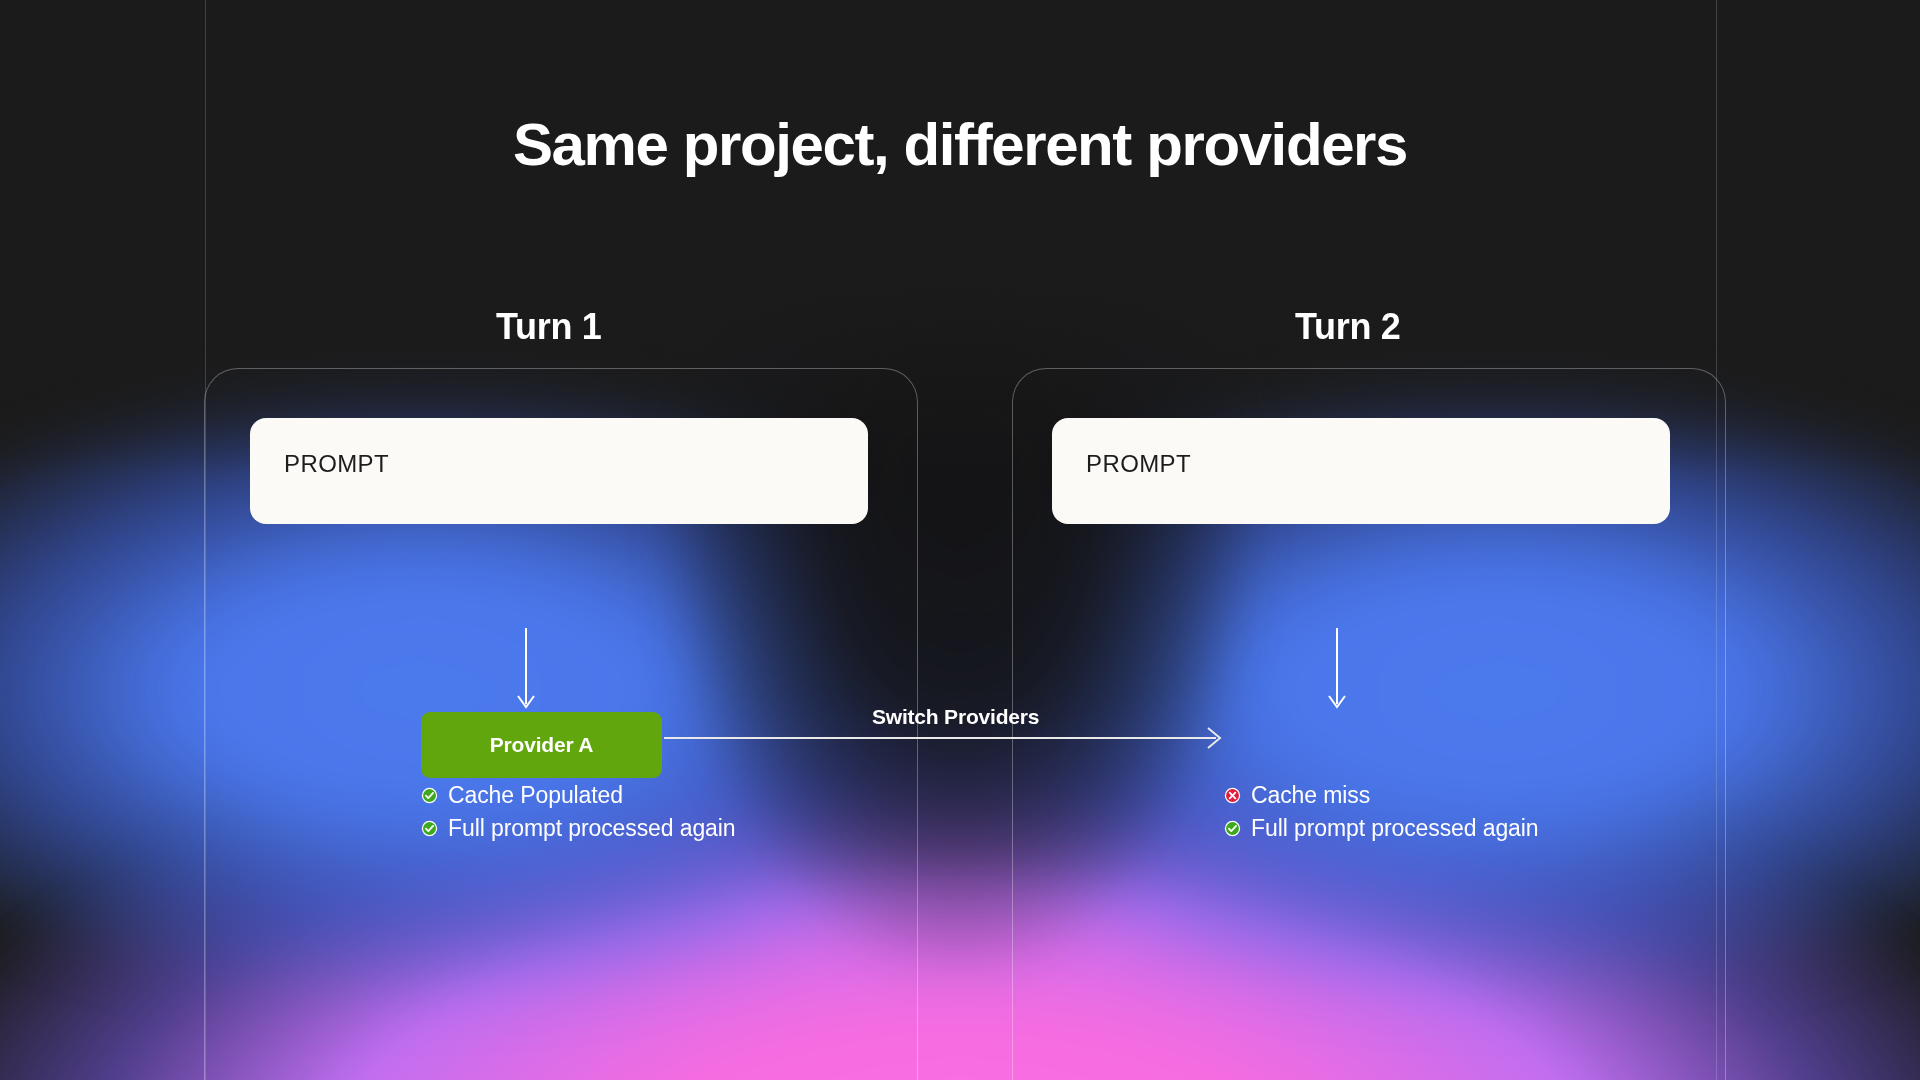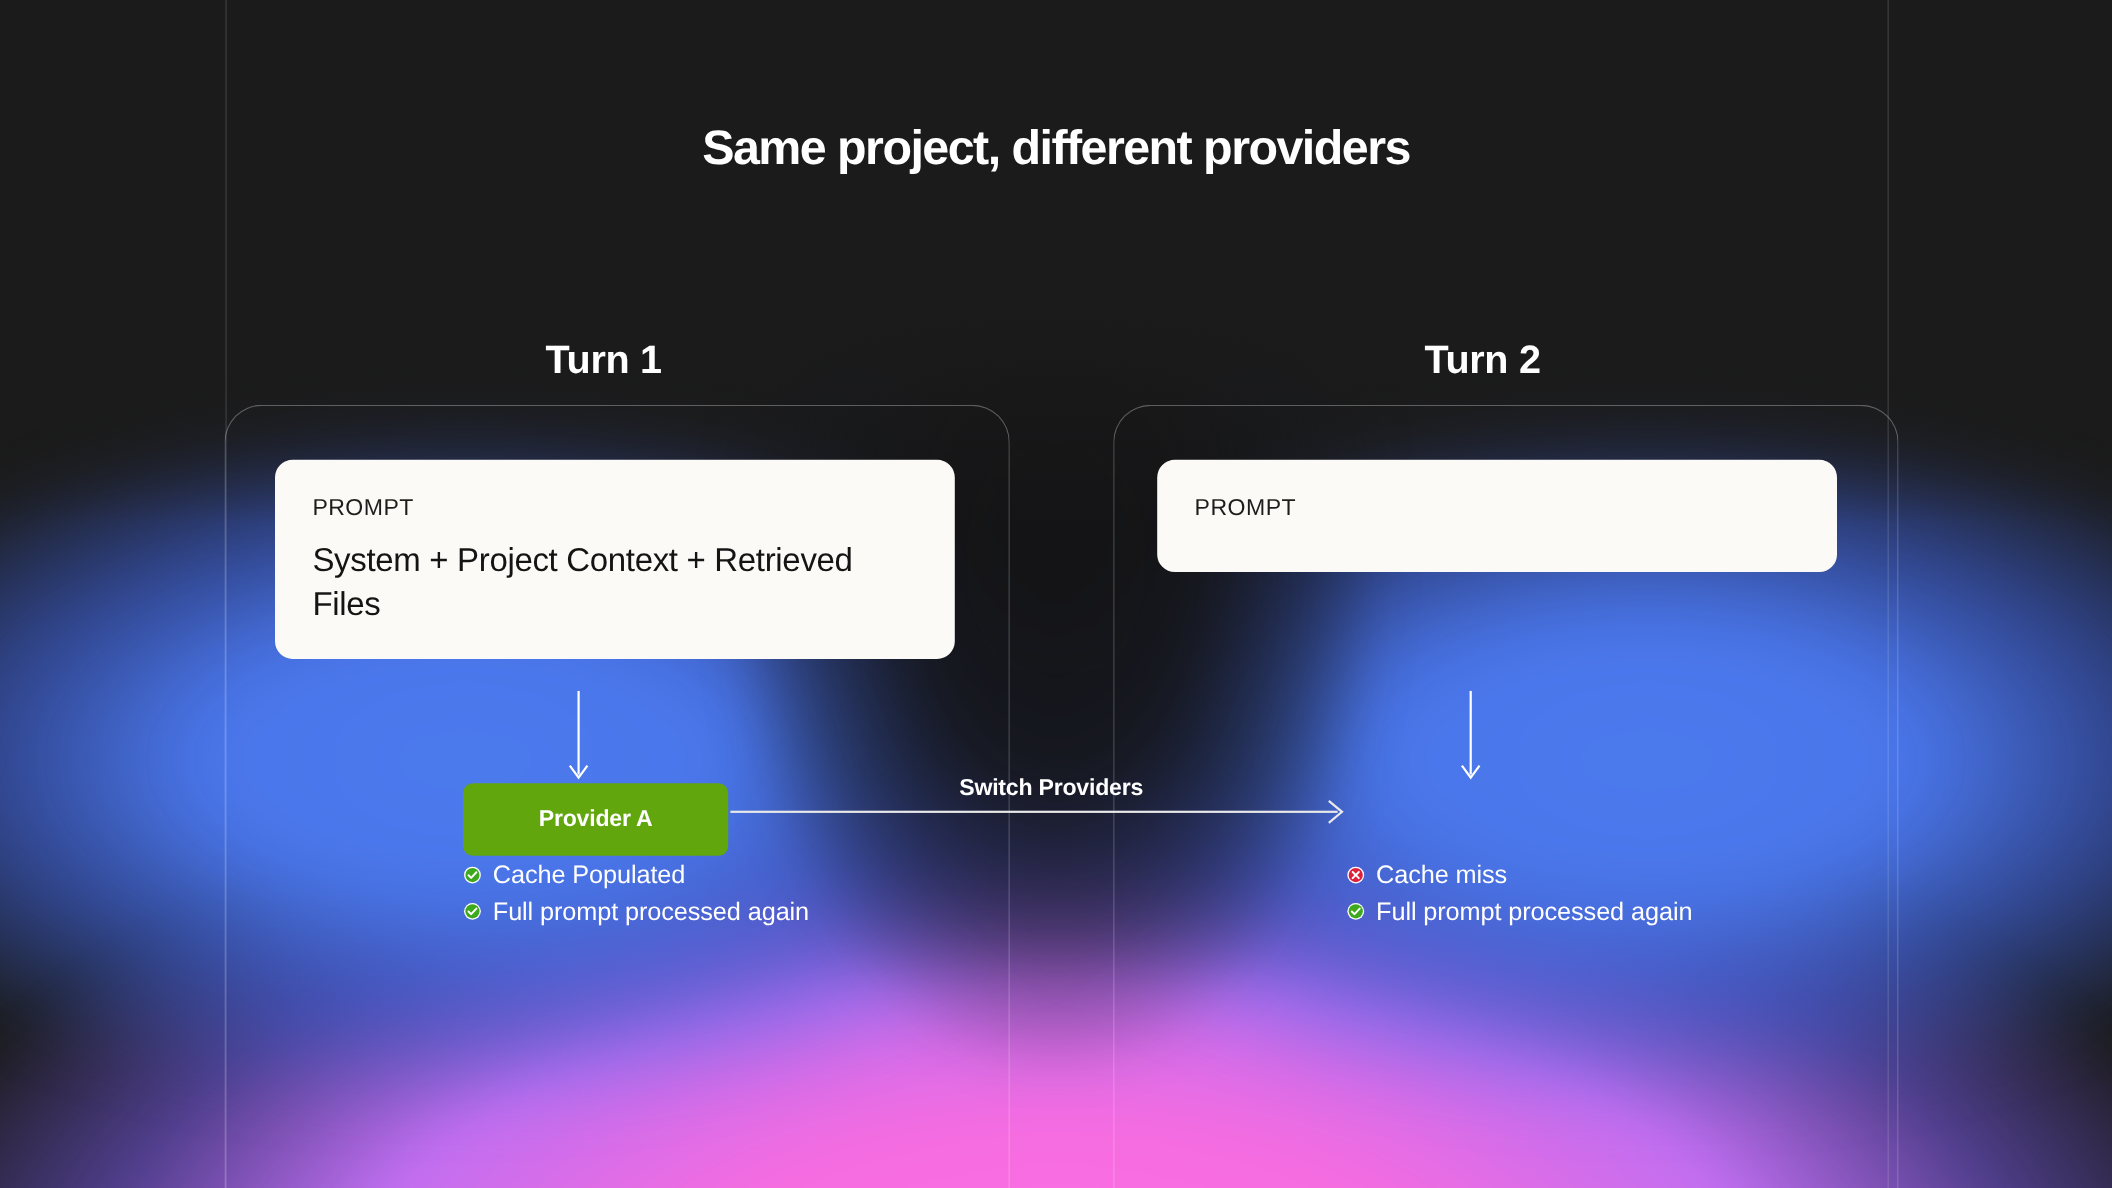--- a/index.html
+++ b/index.html
@@ -72,21 +72,21 @@
     pointer-events:none;
   }
   .rail.left  { left:205px; }
   .rail.right { left:1716px; }
 
   
   .title {
     position:absolute; top:110px; left:0; width:100%;
     text-align:center;
     color:#ffffff;
-    font-size:44px;
+    font-size:60px;
     font-weight:bold;
     letter-spacing:-1.4px;
   }
 
   
   .turn-label {
     position:absolute;
     color:#ffffff;
     font-size:36px;
     font-weight:bold;
@@ -115,21 +115,21 @@
     width:618px;
     background:#fbfaf6;
     border-radius:16px;
     padding:32px 34px 30px 34px;
   }
   .prompt-card.left  { left:250px; }
   .prompt-card.right { left:1052px; }
 
   .prompt-kicker {
     color:#1d1d1d;
-    font-size:21px;
+    font-size:24px;
     letter-spacing:0.4px;
     margin-bottom:16px;
   }
   .prompt-body {
     color:#141414;
     font-size:30px;
     line-height:1.32;
     letter-spacing:-0.3px;
   }
   .prompt-body .new-info { color:#e8194e; }
@@ -213,21 +213,20 @@
   <div class="title">Same project, different providers</div>
 
   <div class="turn-label t1">Turn 1</div>
   <div class="turn-label t2">Turn 2</div>
 
   <div class="panel left"></div>
   <div class="panel right"></div>
 
   <div class="prompt-card left">
     <div class="prompt-kicker">PROMPT</div>
-    <div class="prompt-body"><span>System + Project Context + Retrieved Files</span></div>
   </div>
 
   <div class="prompt-card right">
     <div class="prompt-kicker">PROMPT</div>
   </div>
 
   <div class="down-arrow left">
     <svg width="22" height="84" viewBox="0 0 22 84">
       <line x1="11" y1="0" x2="11" y2="76" stroke="#ffffff" stroke-width="2"></line>
       <polyline points="3,68 11,79 19,68" fill="none" stroke="#ffffff" stroke-width="2"></polyline>

